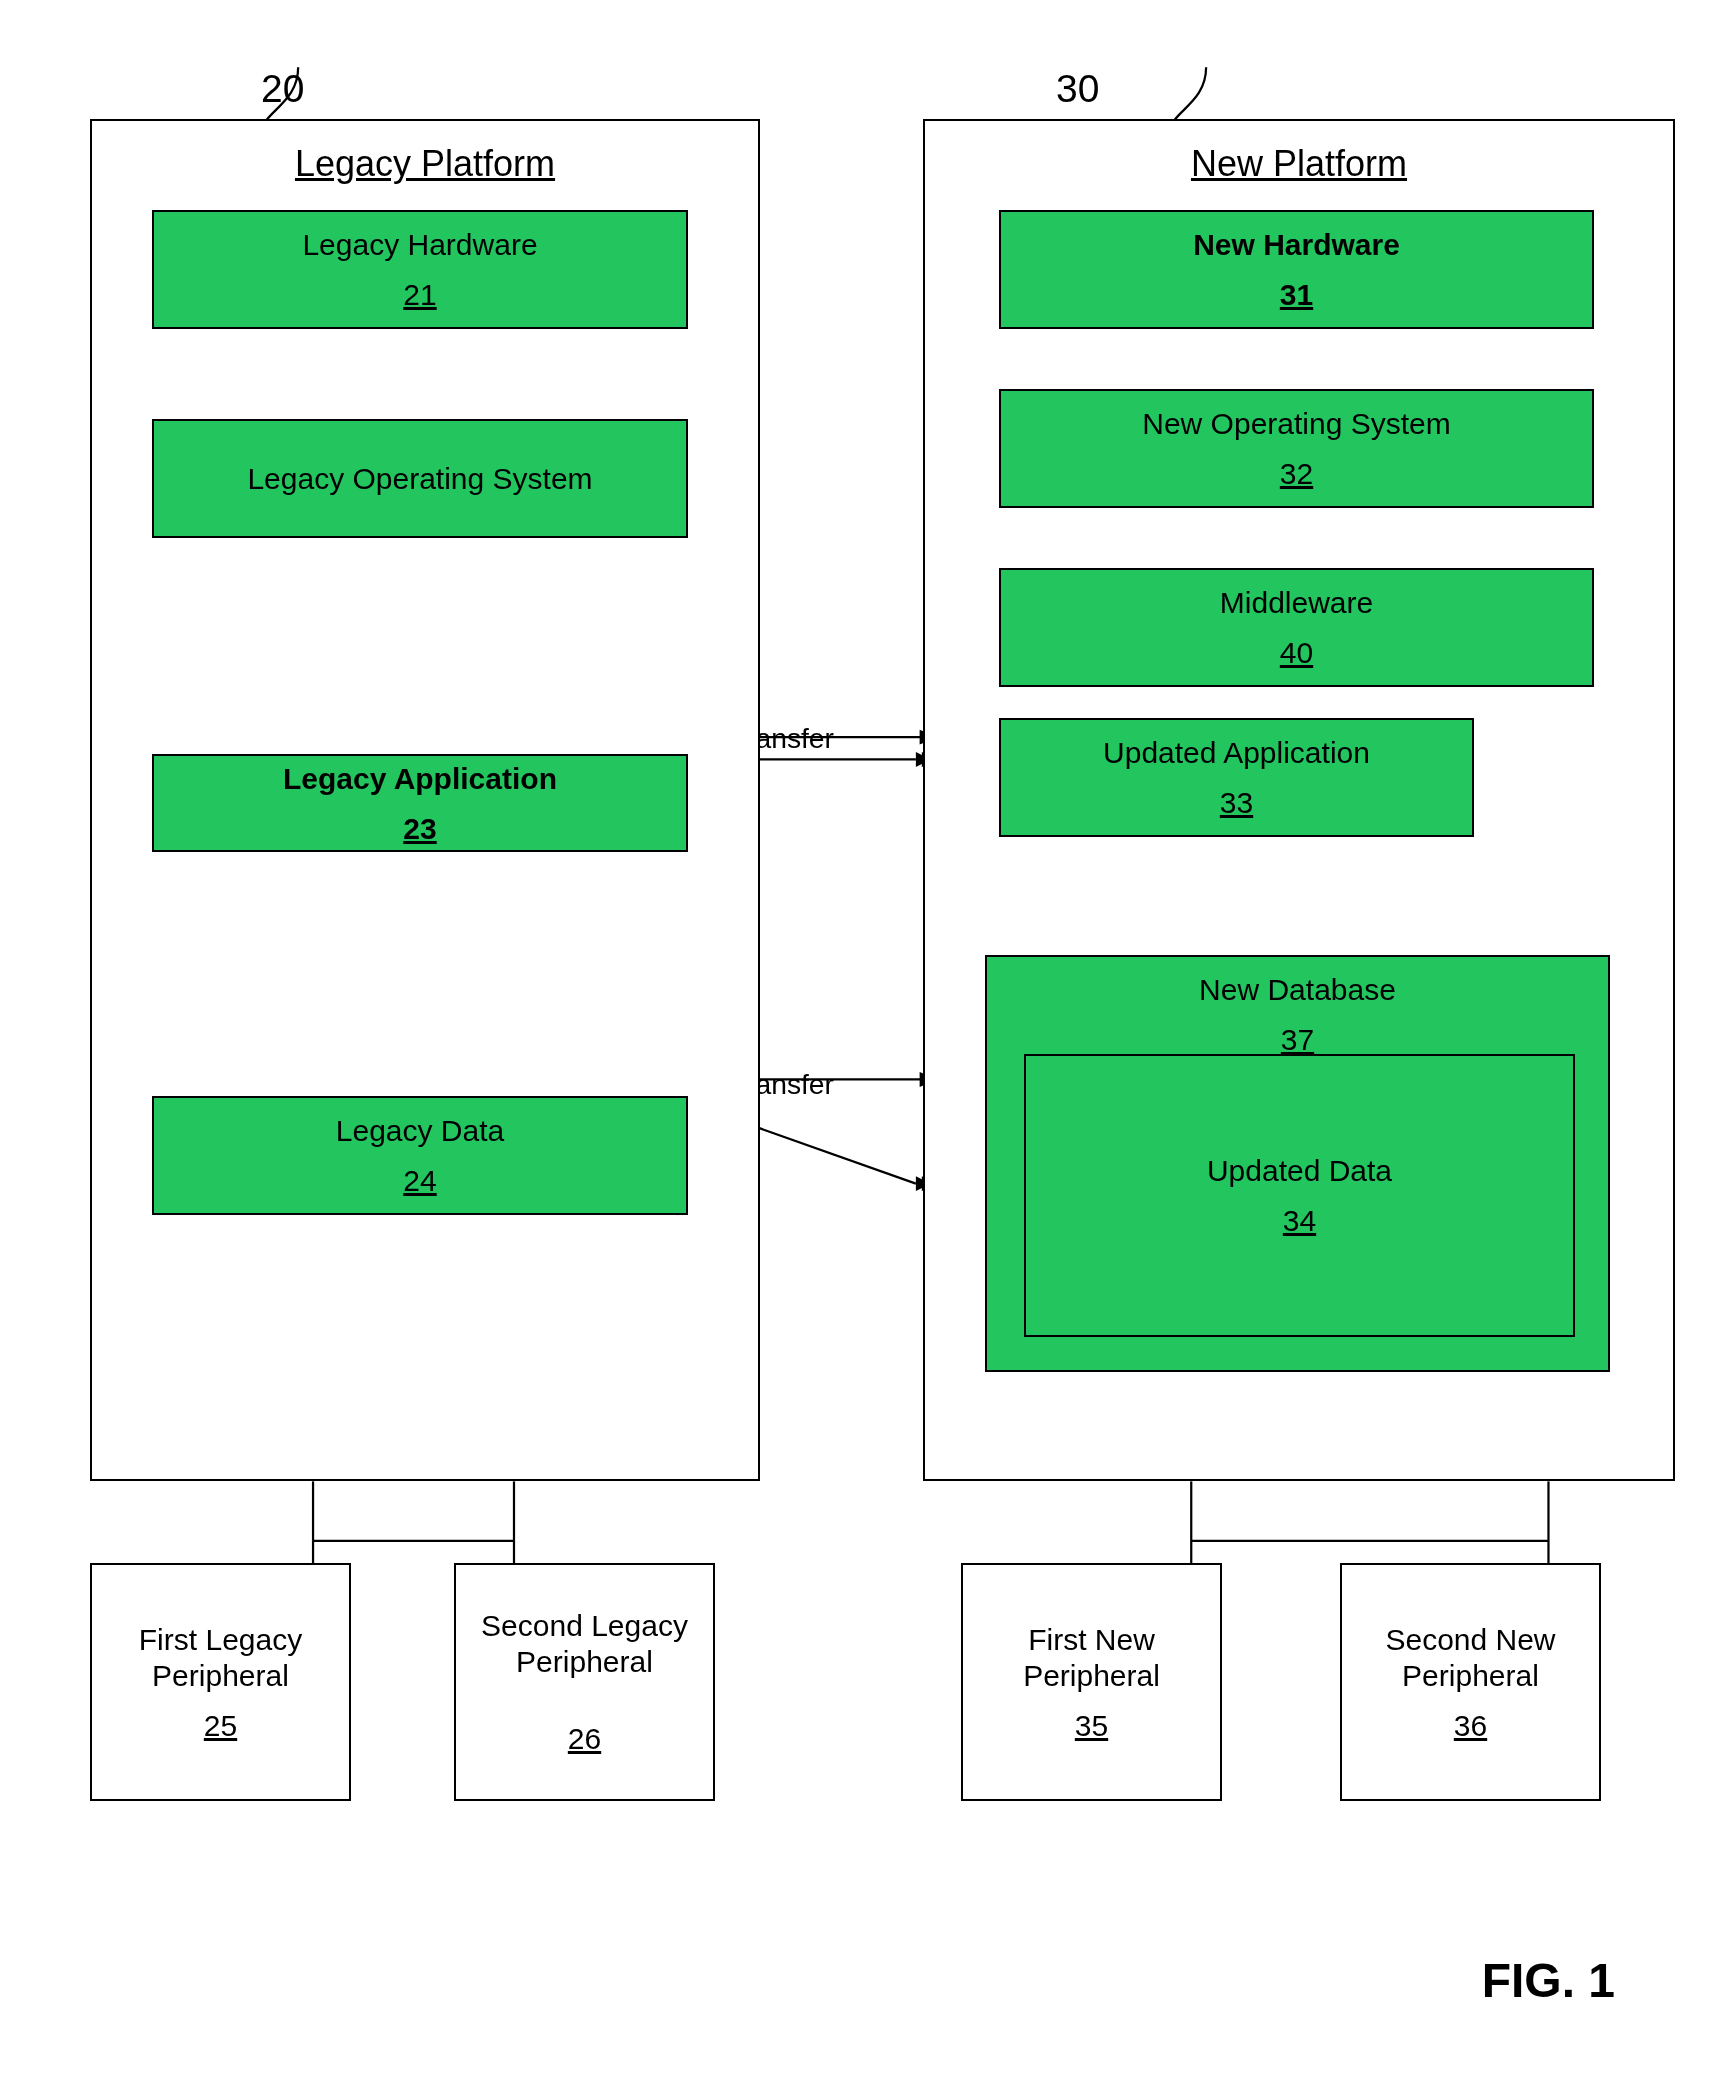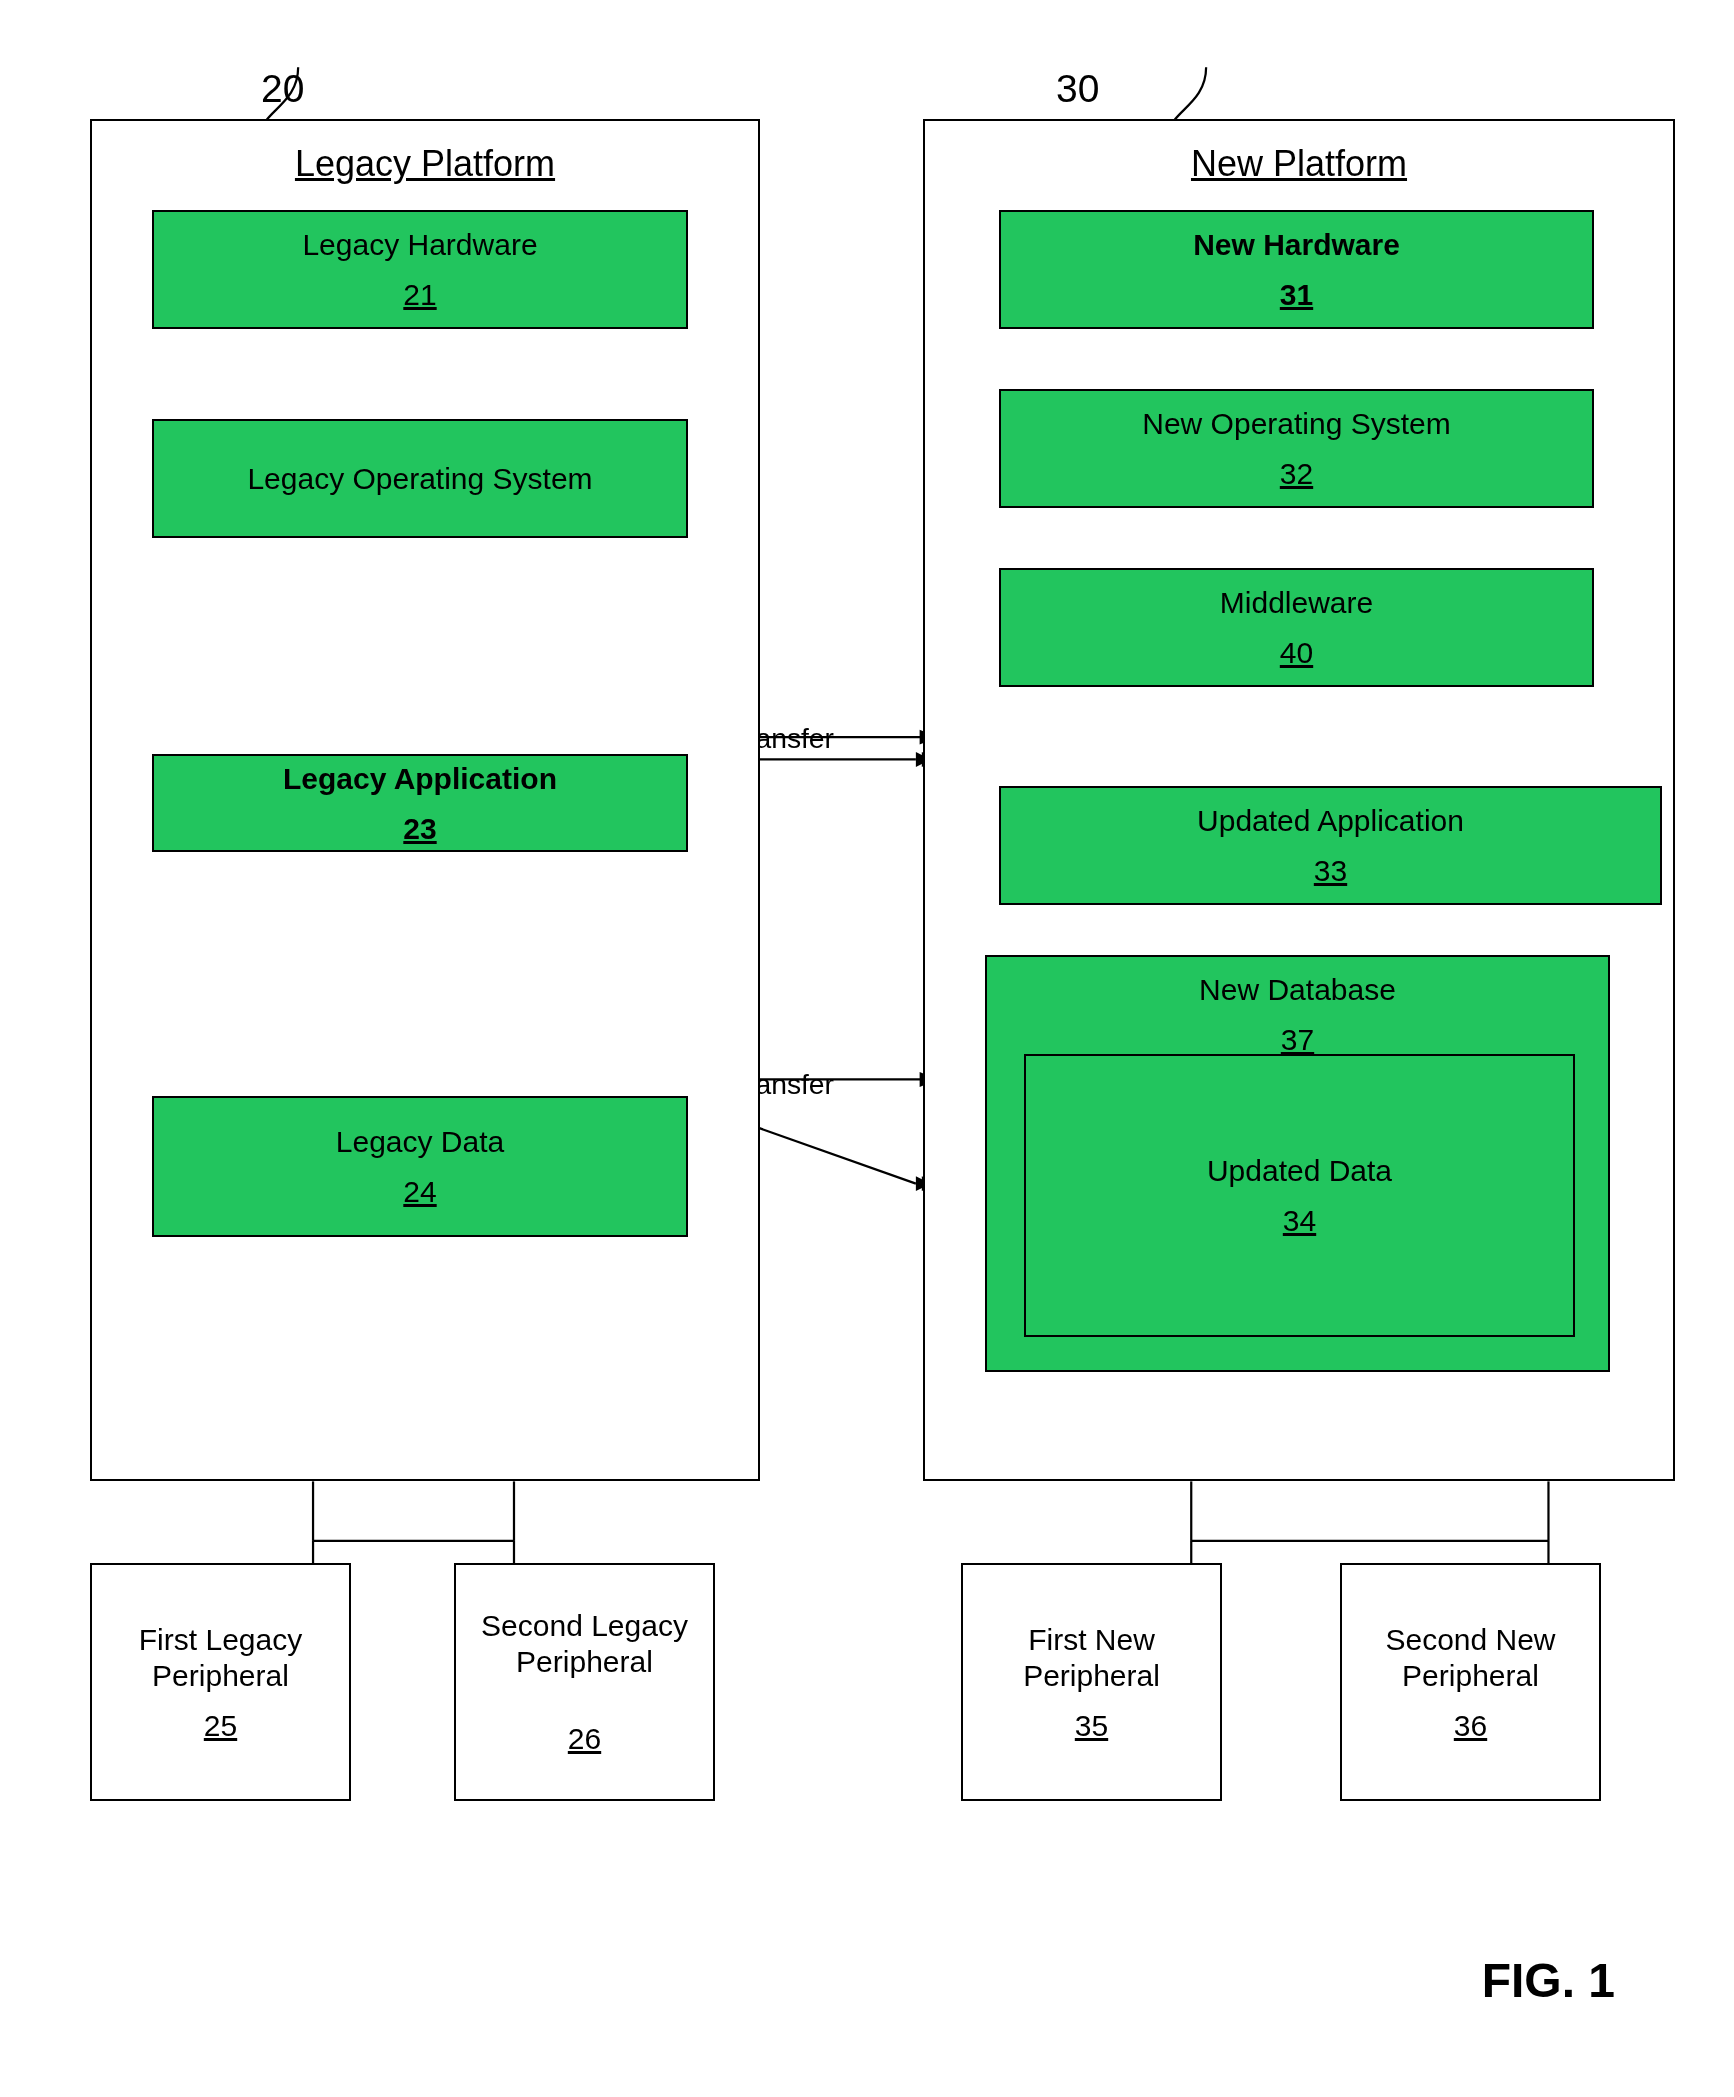--- a/index.html
+++ b/index.html
@@ -114,21 +114,21 @@
       left: 60px;
       width: 536px;
       height: 98px;
       font-weight: bold;
     }
 
     .legacy-data {
       top: 975px;
       left: 60px;
       width: 536px;
-      height: 141px;
+      height: 119px;
     }
 
     
     .new-hardware {
       top: 89px;
       left: 74px;
       width: 595px;
       height: 119px;
       font-weight: bold;
     }
@@ -141,23 +141,23 @@
     }
 
     .middleware {
       top: 447px;
       left: 74px;
       width: 595px;
       height: 119px;
     }
 
     .updated-application {
-      top: 665px;
+      top: 597px;
       left: 74px;
-      width: 663px;
+      width: 475px;
       height: 119px;
     }
 
     
     .new-database-outer {
       top: 834px;
       left: 60px;
       width: 625px;
       height: 417px;
     }

